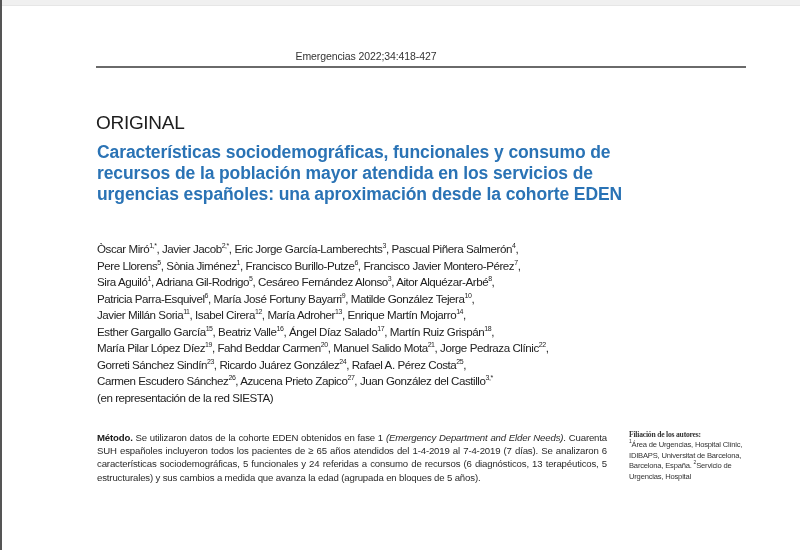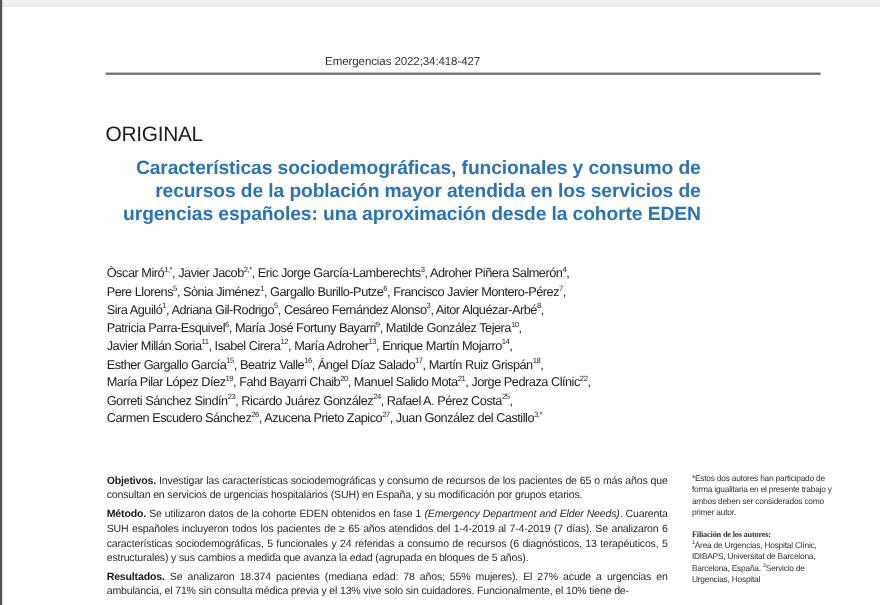--- a/index.html
+++ b/index.html
@@ -57,21 +57,20 @@
       position: absolute;
       left: 97px;
       top: 142px;
       width: 540px;
       font-size: 17.5px;
       line-height: 21px;
       font-weight: bold;
       color: #2a73b5;
       letter-spacing: -0.1px;
       margin: 0;
-      text-align: right;
     }
     .authors {
       position: absolute;
       left: 97px;
       top: 241px;
       width: 480px;
       font-size: 11.6px;
       line-height: 16.5px;
       color: #222;
       letter-spacing: -0.45px;
@@ -136,43 +135,37 @@
 
 <div class="journal-ref">Emergencias 2022;34:418-427</div>
 <div class="header-rule"></div>
 
 <div class="section-label">ORIGINAL</div>
 
 <h1 class="article-title">Características sociodemográficas, funcionales y consumo de recursos de la población mayor atendida en los servicios de urgencias españoles: una aproximación desde la cohorte EDEN</h1>
 
 <div class="authors">
   <div id="author-lines">
-      <div><span>Òscar Miró</span><sup>1,*</sup>, <span>Javier Jacob</span><sup>2,*</sup>, <span>Eric Jorge García-Lamberechts</span><sup>3</sup>, <span>Adroher Piñera Salmerón</span><sup>4</sup>, </div>
-      <div><span>Pere Llorens</span><sup>5</sup>, <span>Sònia Jiménez</span><sup>1</sup>, <span>Gargallo Burillo-Putze</span><sup>6</sup>, <span>Francisco Javier Montero-Pérez</span><sup>7</sup>, </div>
+      <div><span>Òscar Miró</span><sup>1,*</sup>, <span>Javier Jacob</span><sup>2,*</sup>, <span>Eric Jorge García-Lamberechts</span><sup>3</sup>, <span>Pascual Piñera Salmerón</span><sup>4</sup>, </div>
+      <div><span>Pere Llorens</span><sup>5</sup>, <span>Sònia Jiménez</span><sup>1</sup>, <span>Francisco Burillo-Putze</span><sup>6</sup>, <span>Francisco Javier Montero-Pérez</span><sup>7</sup>, </div>
       <div><span>Sira Aguiló</span><sup>1</sup>, <span>Adriana Gil-Rodrigo</span><sup>5</sup>, <span>Cesáreo Fernández Alonso</span><sup>3</sup>, <span>Aitor Alquézar-Arbé</span><sup>8</sup>, </div>
       <div><span>Patricia Parra-Esquivel</span><sup>6</sup>, <span>María José Fortuny Bayarri</span><sup>9</sup>, <span>Matilde González Tejera</span><sup>10</sup>, </div>
       <div><span>Javier Millán Soria</span><sup>11</sup>, <span>Isabel Cirera</span><sup>12</sup>, <span>María Adroher</span><sup>13</sup>, <span>Enrique Martín Mojarro</span><sup>14</sup>, </div>
       <div><span>Esther Gargallo García</span><sup>15</sup>, <span>Beatriz Valle</span><sup>16</sup>, <span>Ángel Díaz Salado</span><sup>17</sup>, <span>Martín Ruiz Grispán</span><sup>18</sup>, </div>
-      <div><span>María Pilar López Díez</span><sup>19</sup>, <span>Fahd Bayarri Chaib</span><sup>20</sup>, <span>Manuel Salido Mota</span><sup>21</sup>, <span>Jorge Pedraza Clínic</span><sup>22</sup>, </div>
+      <div><span>María Pilar López Díez</span><sup>19</sup>, <span>Fahd Beddar Carmen</span><sup>20</sup>, <span>Manuel Salido Mota</span><sup>21</sup>, <span>Jorge Pedraza Clínic</span><sup>22</sup>, </div>
       <div><span>Gorreti Sánchez Sindín</span><sup>23</sup>, <span>Ricardo Juárez González</span><sup>24</sup>, <span>Rafael A. Pérez Costa</span><sup>25</sup>, </div>
       <div><span>Carmen Escudero Sánchez</span><sup>26</sup>, <span>Azucena Prieto Zapico</span><sup>27</sup>, <span>Juan González del Castillo</span><sup>3,*</sup></div>
     </div>
+  <span class="network-note">(en representación de la red SIESTA)</span>
 </div>
 
 <div class="abstract">
   <p>
-    <span class="label">Objetivos.</span><span> Investigar las características sociodemográficas y consumo de recursos de los pacientes de 65 o más años que consultan en servicios de urgencias hospitalarios (SUH) en España, y su modificación por grupos etarios.</span>
-  </p>
-  <p>
     <span class="label">Método.</span><span> Se utilizaron datos de la cohorte EDEN obtenidos en fase 1 </span><em>(Emergency Department and Elder Needs)</em><span>. Cuarenta SUH españoles incluyeron todos los pacientes de ≥ 65 años atendidos del 1-4-2019 al 7-4-2019 (7 días). Se analizaron 6 características sociodemográficas, 5 funcionales y 24 referidas a consumo de recursos (6 diagnósticos, 13 terapéuticos, 5 estructurales) y sus cambios a medida que avanza la edad (agrupada en bloques de 5 años).</span>
-  </p>
-  <p>
-    <span class="label">Resultados.</span><span> Se analizaron 18.374 pacientes (mediana edad: 78 años; 55% mujeres). El 27% acude a urgencias en ambulancia, el 71% sin consulta médica previa y el 13% vive solo sin cuidadores. Funcionalmente, el 10% tiene de-</span>
   </p>
 </div>
 
 <div class="sidebar-notes">
-  <p>*Estos dos autores han participado de forma igualitaria en el presente trabajo y ambos deben ser considerados como primer autor.</p>
   <p>
     <span class="aff-heading">Filiación de los autores:</span>
     <span id="aff-list"><sup>1</sup><span>Área de Urgencias, Hospital Clínic, IDIBAPS, Universitat de Barcelona, Barcelona, España. </span><sup>2</sup><span>Servicio de Urgencias, Hospital </span></span>
   </p>
 </div>
 
 </body></html>

